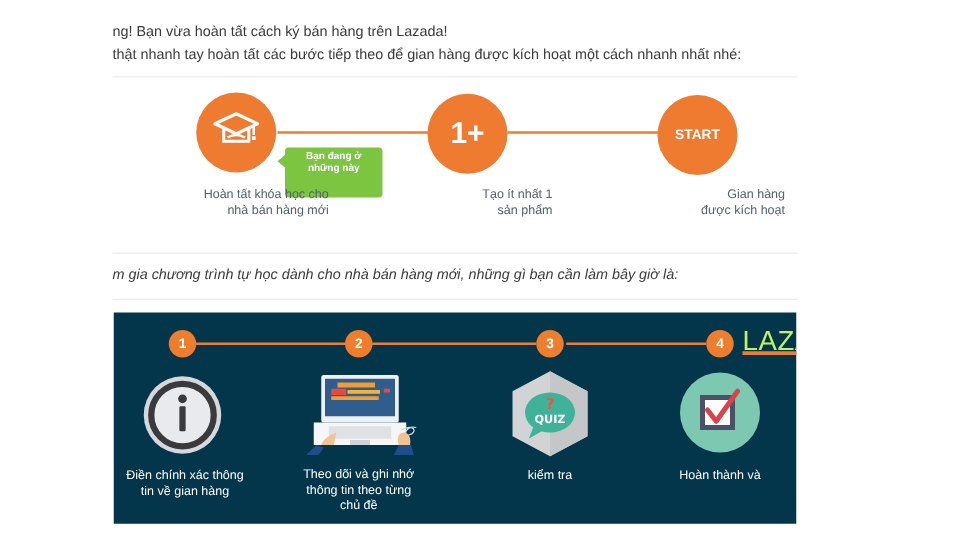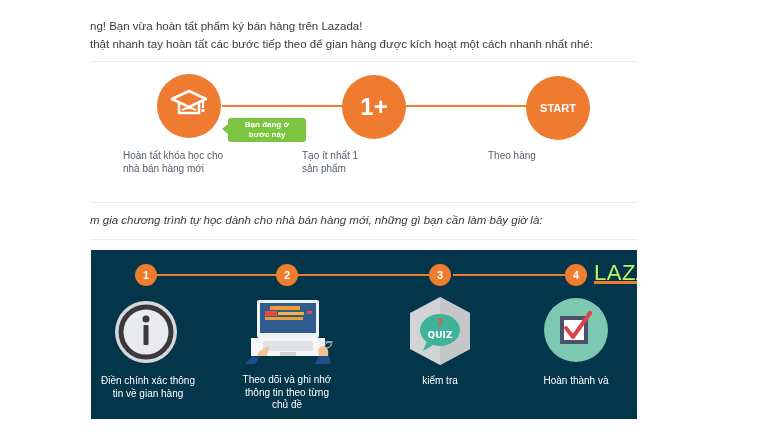--- a/index.html
+++ b/index.html
@@ -8,43 +8,43 @@
     font-family:"Liberation Sans", sans-serif; color:#333;
   }
   .intro-line { position:absolute; left:90px; font-size:11.5px; color:#3a3a3a; white-space:nowrap; }
   .divider { position:absolute; left:90px; width:548px; height:1px; background:#ececec; }
 
   .step-line { position:absolute; height:2px; background:#ef7d2e; }
   .step-circle {
     position:absolute; width:64px; height:64px; border-radius:50%; background:#ee7b30;
     display:flex; align-items:center; justify-content:center; color:#fff;
   }
-  .step-caption { position:absolute; width:140px; text-align:left; font-size:10px; line-height:13px; color:#55606a; }
+  .step-caption { position:absolute; width:140px; text-align:right; font-size:10px; line-height:13px; color:#55606a; }
   .badge {
-    position:absolute; left:228px; top:118px; width:78px; height:24px; background:#7cc540; border-radius:3px;
+    position:absolute; left:228px; top:118px; width:78px; height:40px; background:#7cc540; border-radius:3px;
     color:#fff; font-size:8px; font-weight:bold; text-align:center; line-height:10px; padding-top:2px; box-sizing:border-box;
   }
   .badge:before {
     content:""; position:absolute; left:-6px; top:6px; border-top:5px solid transparent; border-bottom:5px solid transparent; border-right:6px solid #7cc540;
   }
 
   .banner { position:absolute; left:91px; top:250px; width:546px; height:169px; background:#03354b; overflow:hidden; }
   .b-line { position:absolute; top:24px; height:2px; background:#ef7d2e; }
   .num {
     position:absolute; top:14px; width:22px; height:22px; border-radius:50%; background:#ef7d2e;
     color:#fff; font-size:11px; font-weight:bold; text-align:center; line-height:22px;
   }
   .b-caption { position:absolute; width:140px; text-align:center; font-size:10px; line-height:12.5px; color:#ffffff; }
   .lazada-text { position:absolute; left:503px; top:10px; color:#bef264; font-size:22px; letter-spacing:0.5px; white-space:nowrap; }
   .lazada-underline { position:absolute; left:503px; top:31px; width:50px; height:3px; background:#ef7d2e; }
 </style>
 </head>
 <body>
 
-<div class="intro-line" style="top:20px;">ng! Bạn vừa hoàn tất phẩm ký bán hàng trên Lazada!</div>
+<div class="intro-line" style="top:20px;">ng! Bạn vừa hoàn tất cách ký bán hàng trên Lazada!</div>
 <div class="intro-line" style="top:38px;">thật nhanh tay hoàn tất các bước tiếp theo để gian hàng được kích hoạt một cách nhanh nhất nhé:</div>
 <div class="divider" style="top:61px;"></div>
 
 <div>
   <div class="step-line" style="left:222px; top:105px; width:122px;"></div>
   <div class="step-line" style="left:406px; top:105px; width:122px;"></div>
 
   <div class="step-circle" style="left:157px; top:74px;">
     <span>
       <svg width="38" height="32" viewBox="0 0 38 32">
@@ -58,33 +58,34 @@
   </div>
   <div class="step-circle" style="left:342px; top:75px; font-size:24px; font-weight:bold;">
     <span>1+</span>
   </div>
   <div class="step-circle" style="left:526px; top:76px; font-size:11px; font-weight:bold;">
     <span>START</span>
   </div>
 
   <div class="badge">
     <div>Bạn đang ở</div>
-    <div>bước này</div>
+    <div>những này</div>
   </div>
 
   <div class="step-caption" style="left:123px; top:149px;">
     <div>Hoàn tất khóa học cho</div>
     <div>nhà bán hàng mới</div>
   </div>
   <div class="step-caption" style="left:302px; top:149px;">
     <div>Tạo ít nhất 1</div>
     <div>sản phẩm</div>
   </div>
   <div class="step-caption" style="left:488px; top:149px;">
-    <div>Theo hàng</div>
+    <div>Gian hàng</div>
+    <div>được kích hoạt</div>
   </div>
 </div>
 
 <div class="divider" style="top:202px;"></div>
 <div class="intro-line" style="top:214px;font-style:italic;">m gia chương trình tự học dành cho nhà bán hàng mới, những gì bạn cần làm bây giờ là:</div>
 <div class="divider" style="top:239px;"></div>
 
 <div class="banner">
   <div class="b-line" style="left:55px; width:137px;"></div>
   <div class="b-line" style="left:206px; width:132px;"></div>

